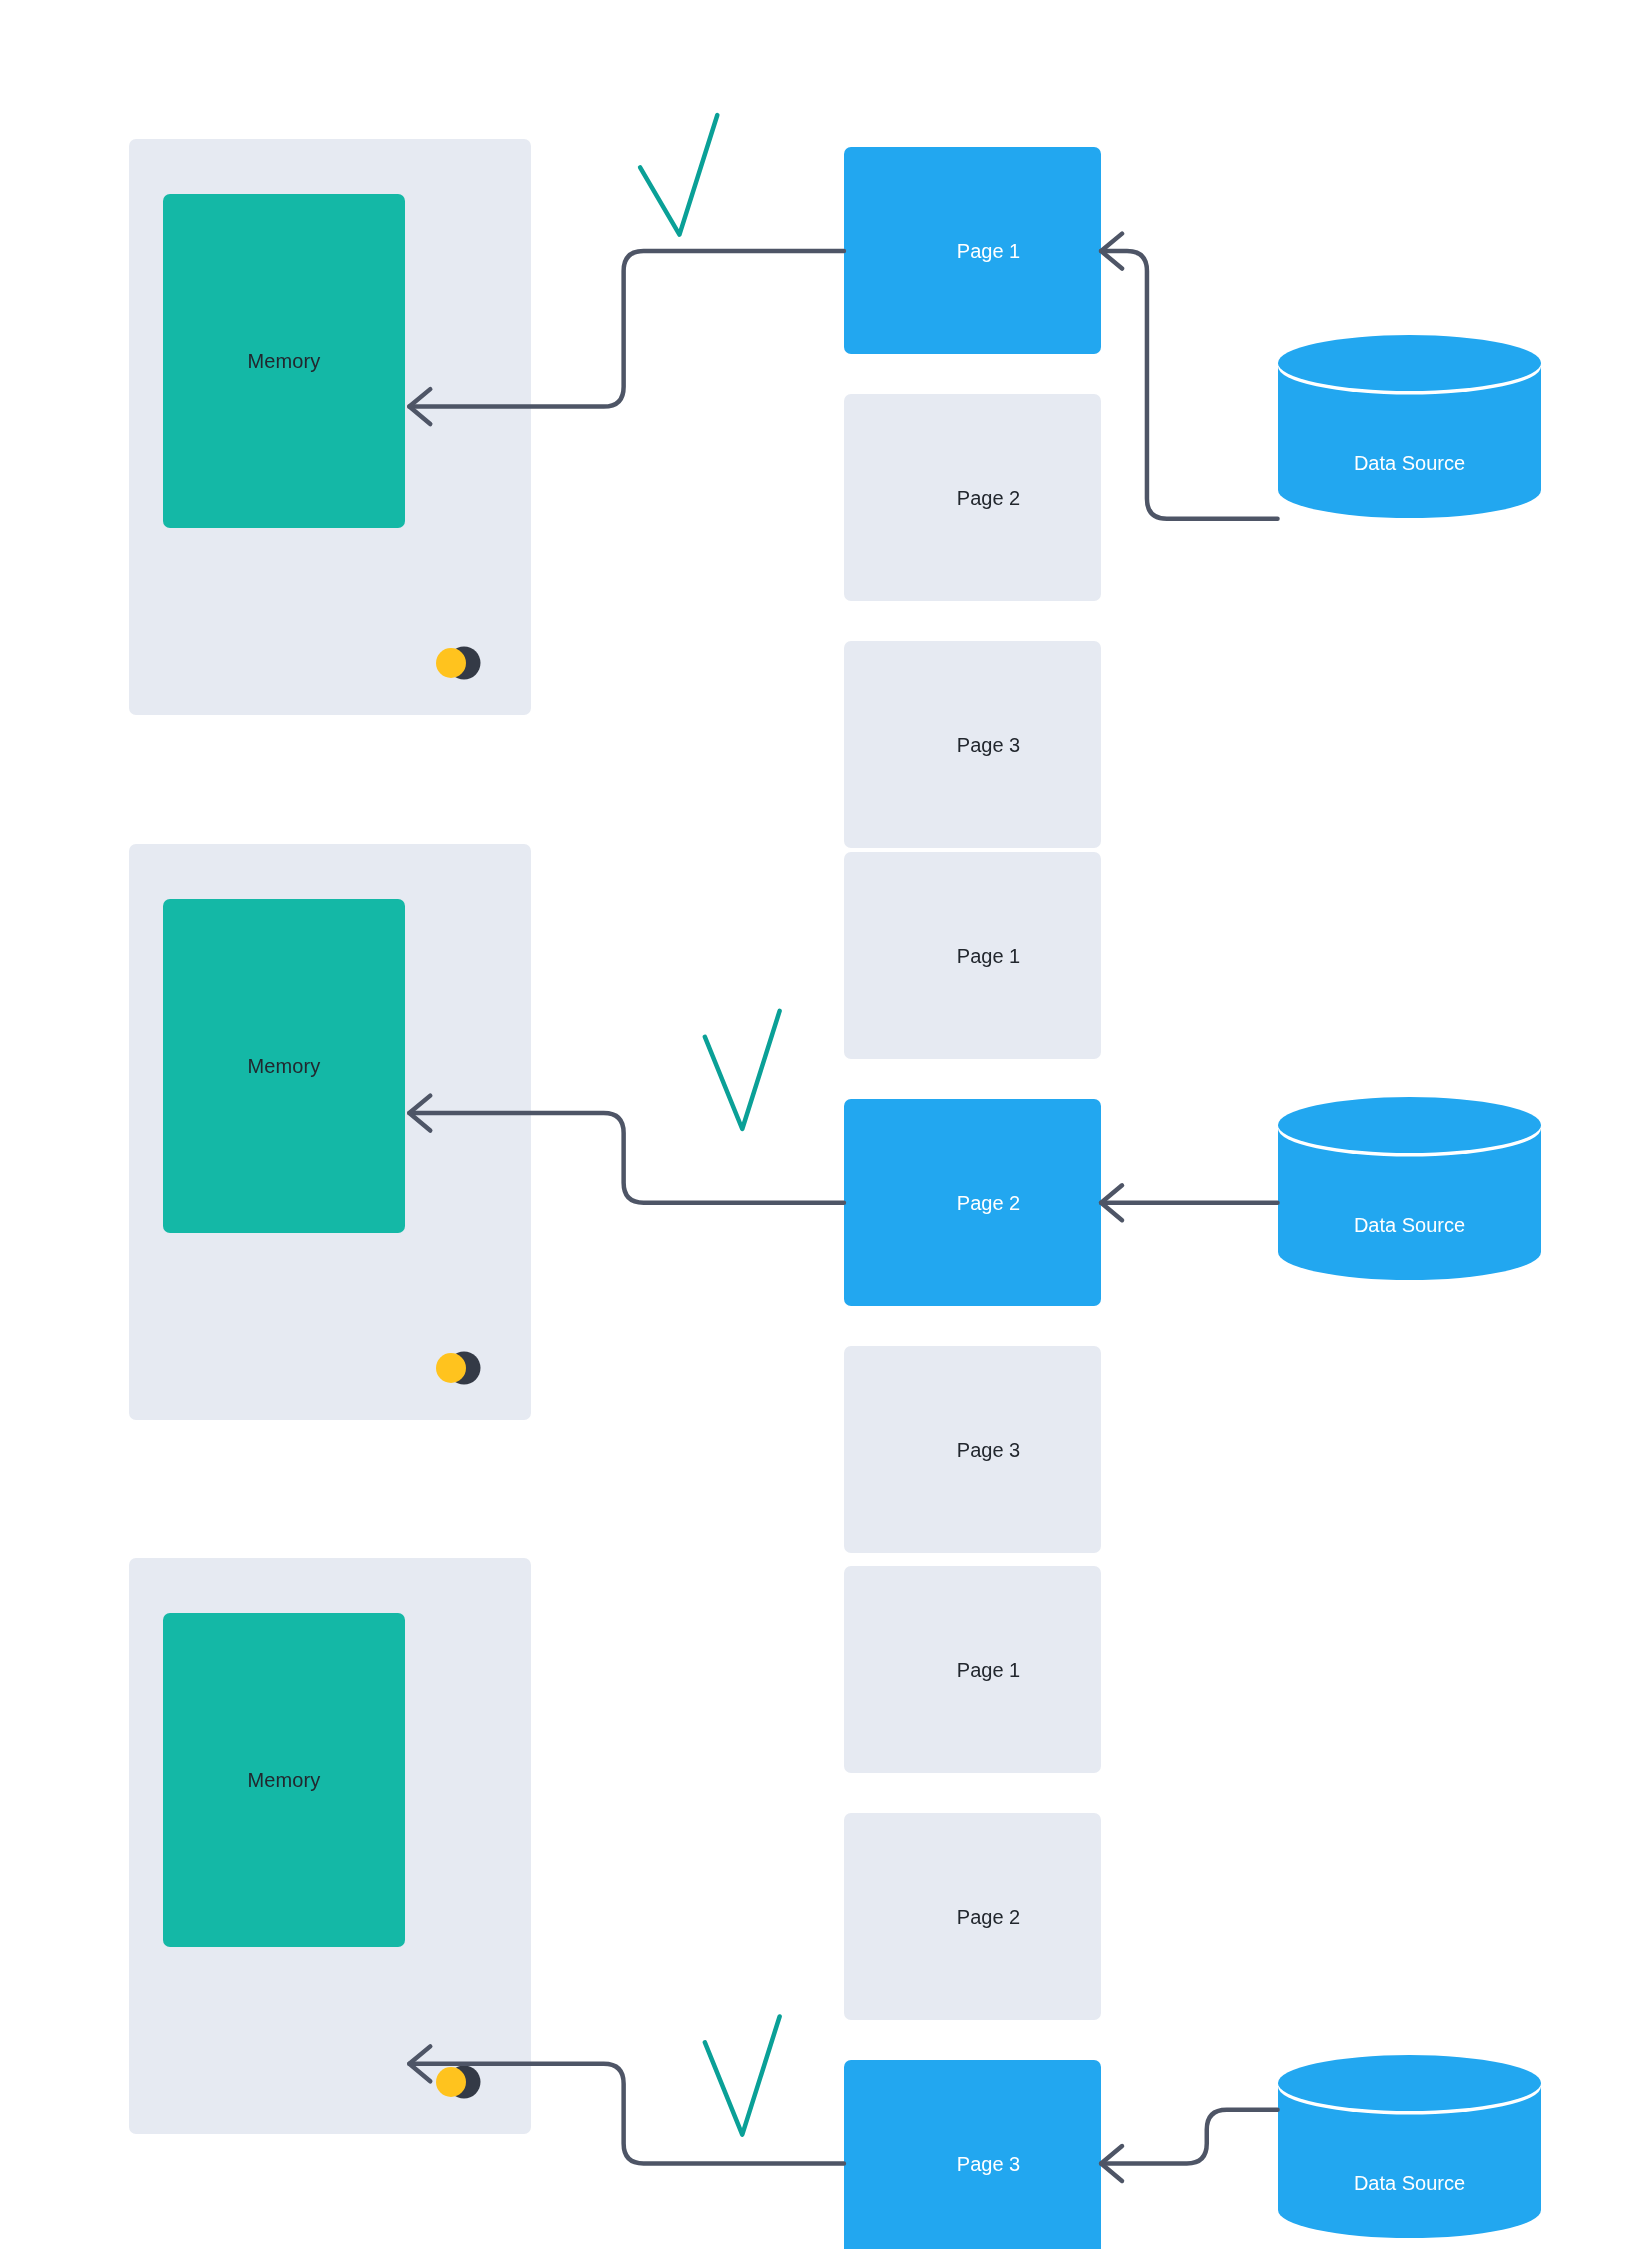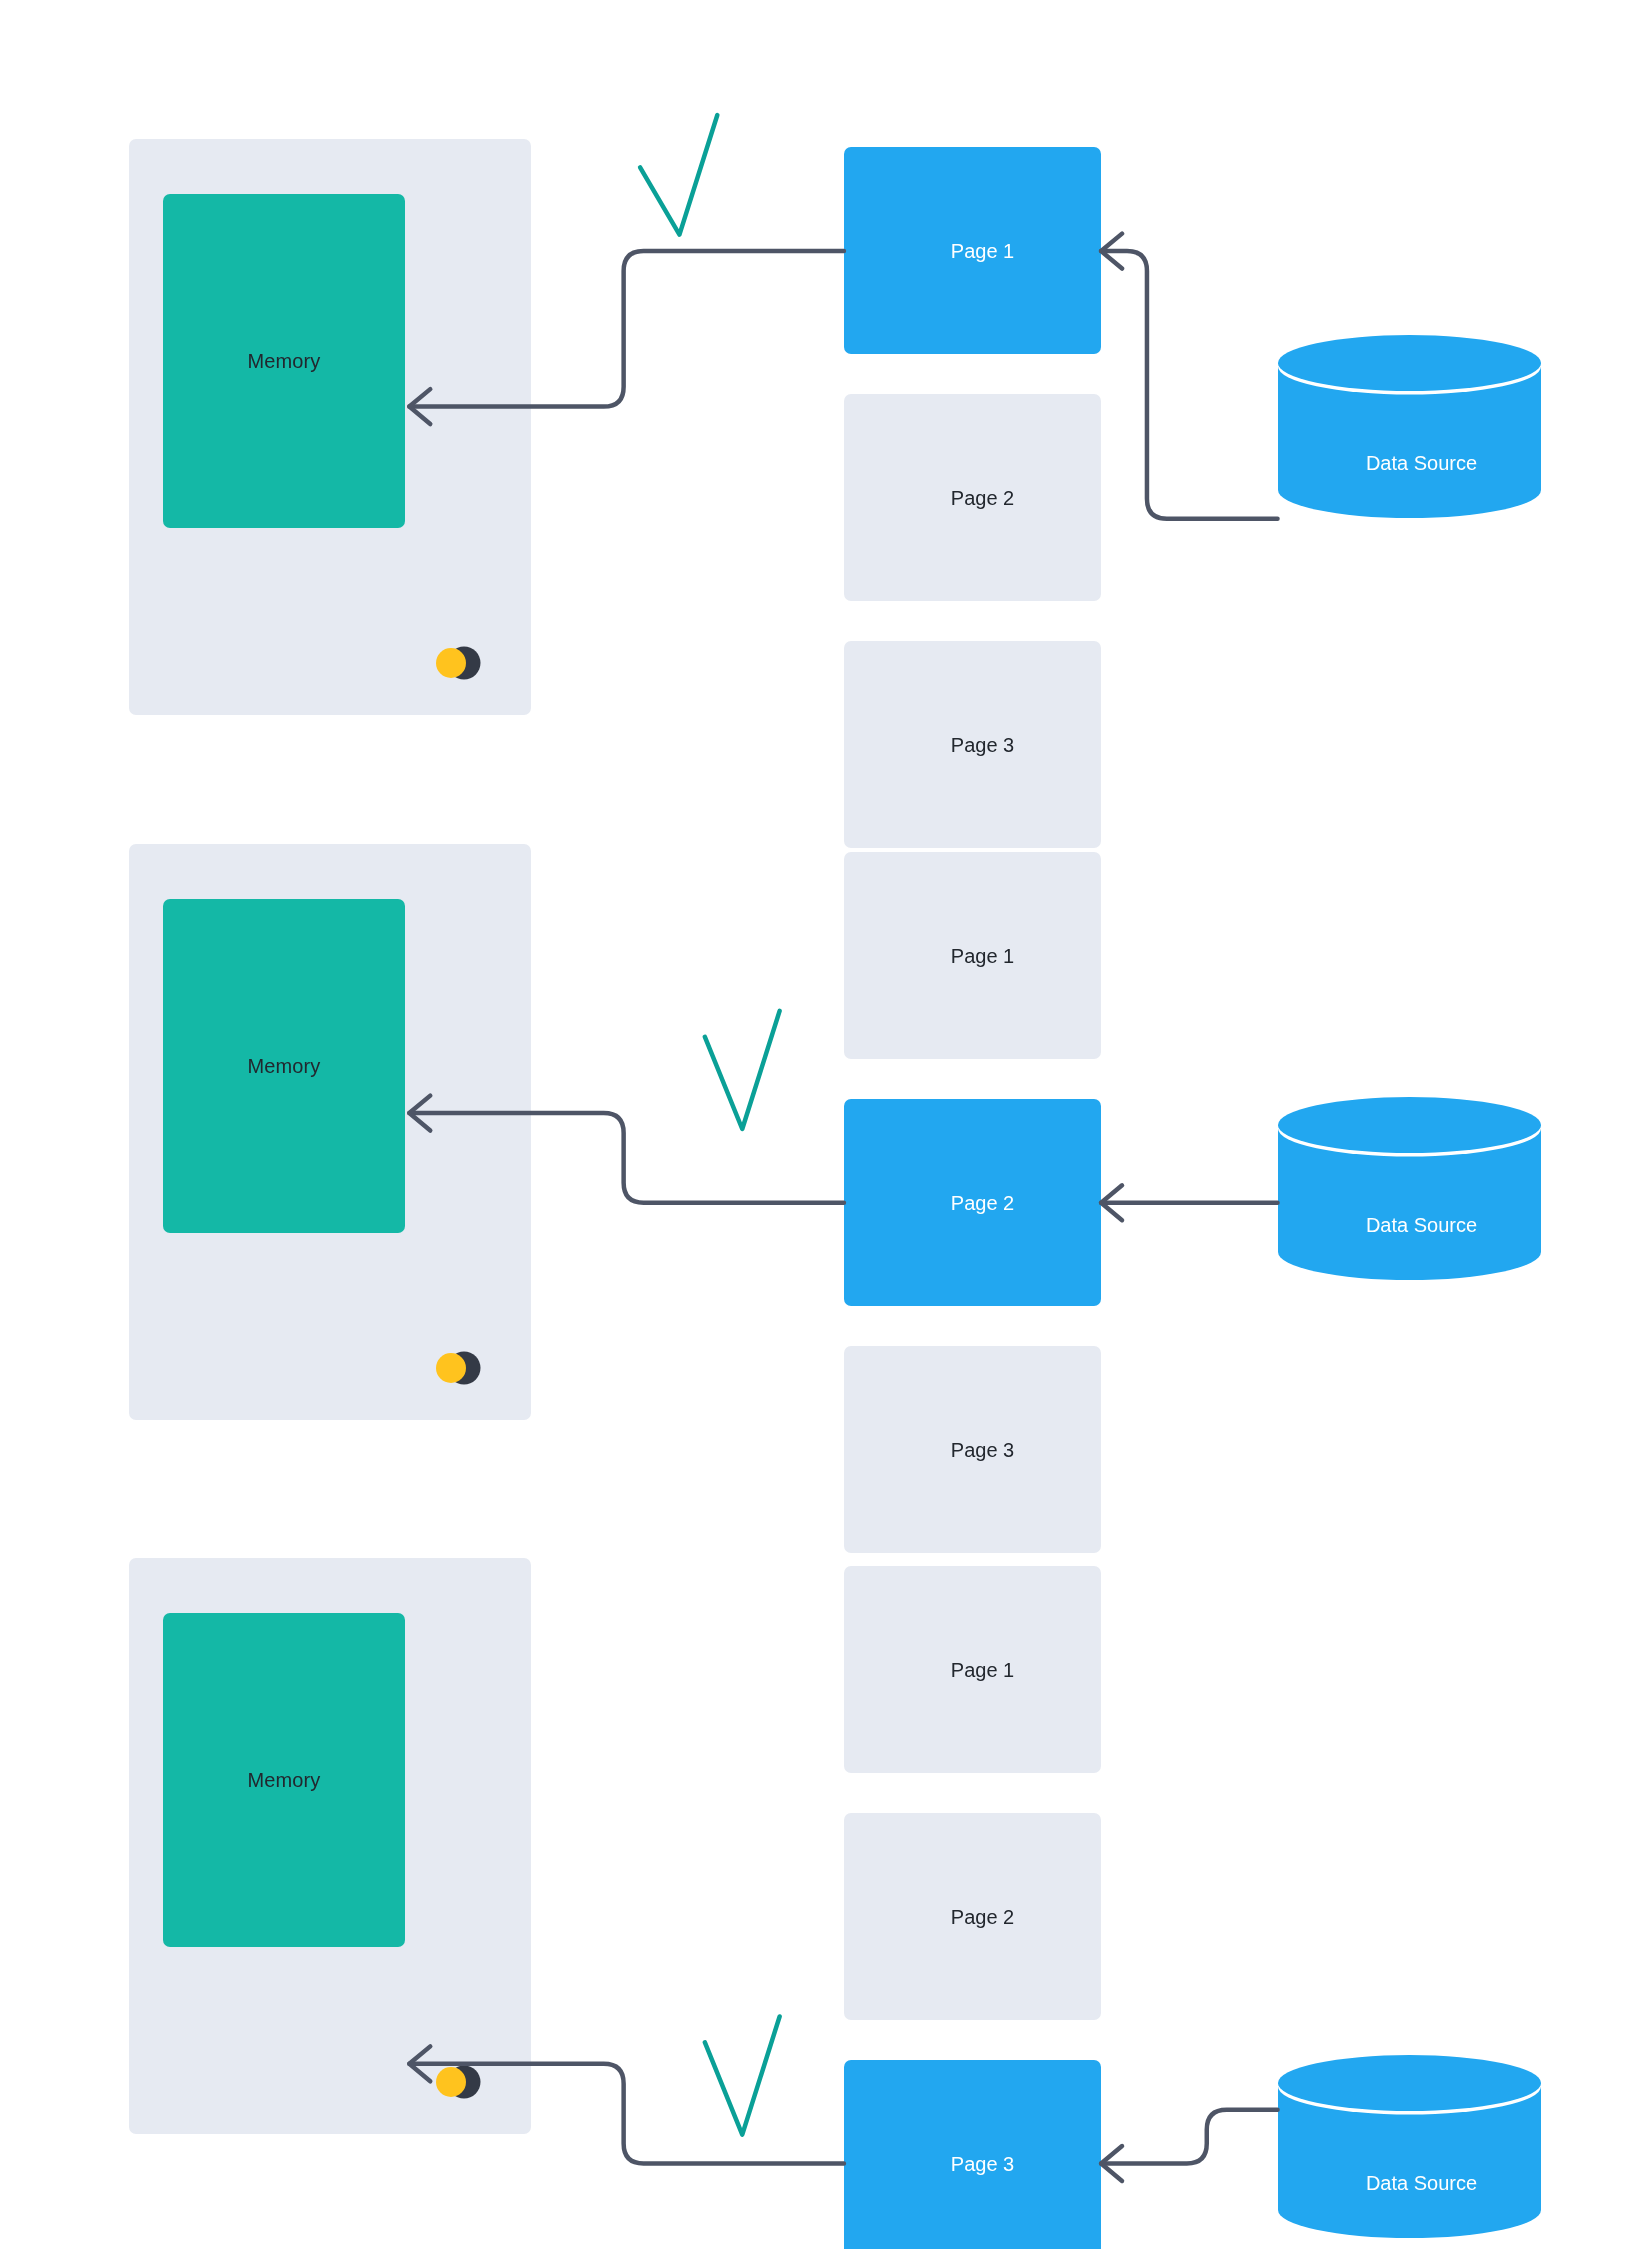--- a/index.html
+++ b/index.html
@@ -72,21 +72,21 @@
     position: absolute;
     left: 844px;
     width: 257px;
     height: 207px;
     border-radius: 7px;
     background: #e6eaf2;
   }
   .page-card.active { background: #22a7f0; }
   .page-card .page-label {
     position: absolute;
-    left: 10px;
+    left: 16px;
     top: 50%;
     width: 100%;
     transform: translateY(-50%);
     text-align: center;
     font-size: 20px;
     color: #22272e;
   }
   .page-card.active .page-label { color: #ffffff; }
   .page-slot-0 { top: 27.4px; }
   .page-slot-1 { top: 274px; }
@@ -112,21 +112,21 @@
     left: 0;
     top: 0;
     width: 263px;
     height: 56px;
     background: #22a7f0;
     border-radius: 50%;
     box-shadow: 0 3.5px 0 0 #ffffff;
   }
   .ds-label {
     position: absolute;
-    left: 12px;
+    left: 0;
     top: 117px;
     width: 100%;
     text-align: center;
     font-size: 20px;
     color: #ffffff;
   }
 
   
   .wires {
     position: absolute;

